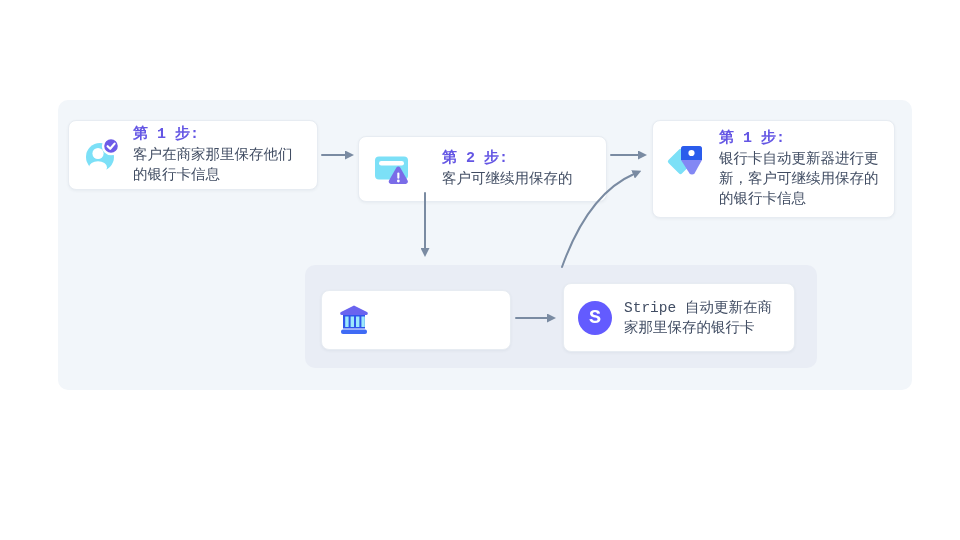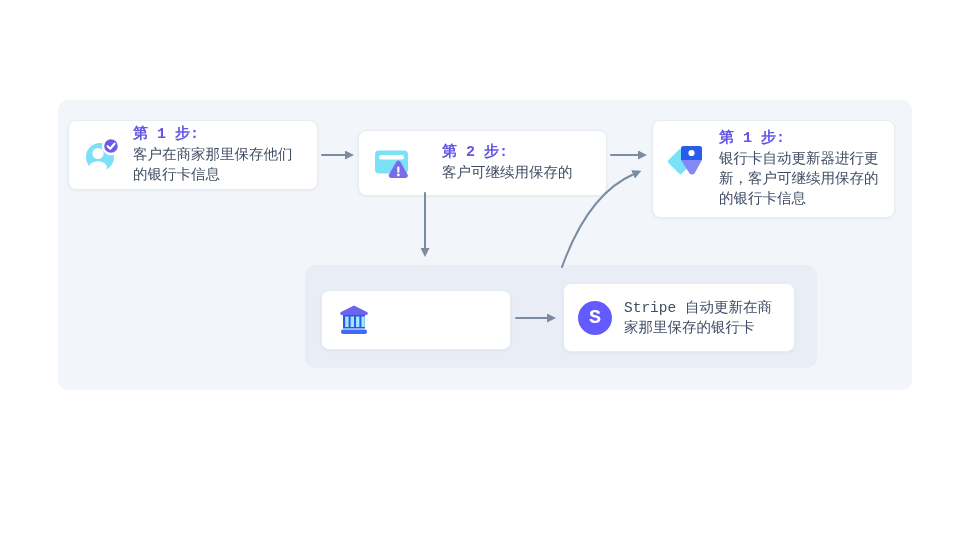--- a/index.html
+++ b/index.html
@@ -26,21 +26,21 @@
   }
   .card .txt{flex:1;}
   .step-label{
     color:#6456E4;font-weight:bold;font-size:15px;line-height:20px;
   }
   .card-text{
     font-size:14.5px;line-height:20px;white-space:pre-line;color:#414D63;
   }
   .icon{flex:0 0 auto;display:block;}
   #card-step1{left:68px;top:120px;width:250px;height:70px;}
-  #card-step2{left:358px;top:130px;width:249px;height:66px;gap:31px;}
+  #card-step2{left:358px;top:136px;width:249px;height:66px;gap:31px;}
   #card-step3{left:652px;top:120px;width:243px;height:98px;}
   #card-issuer{left:321px;top:290px;width:190px;height:60px;}
   #card-stripe{left:563px;top:283px;width:232px;height:69px;}
   #card-step3 .icon{align-self:flex-start;margin-top:11px;}
   .stripe-badge{
     flex:0 0 auto;width:34px;height:34px;border-radius:50%;
     background:#635BFF;color:#ffffff;font-weight:bold;font-size:20px;
     display:flex;align-items:center;justify-content:center;
   }
   .arrows{position:absolute;left:0;top:0;pointer-events:none;}

